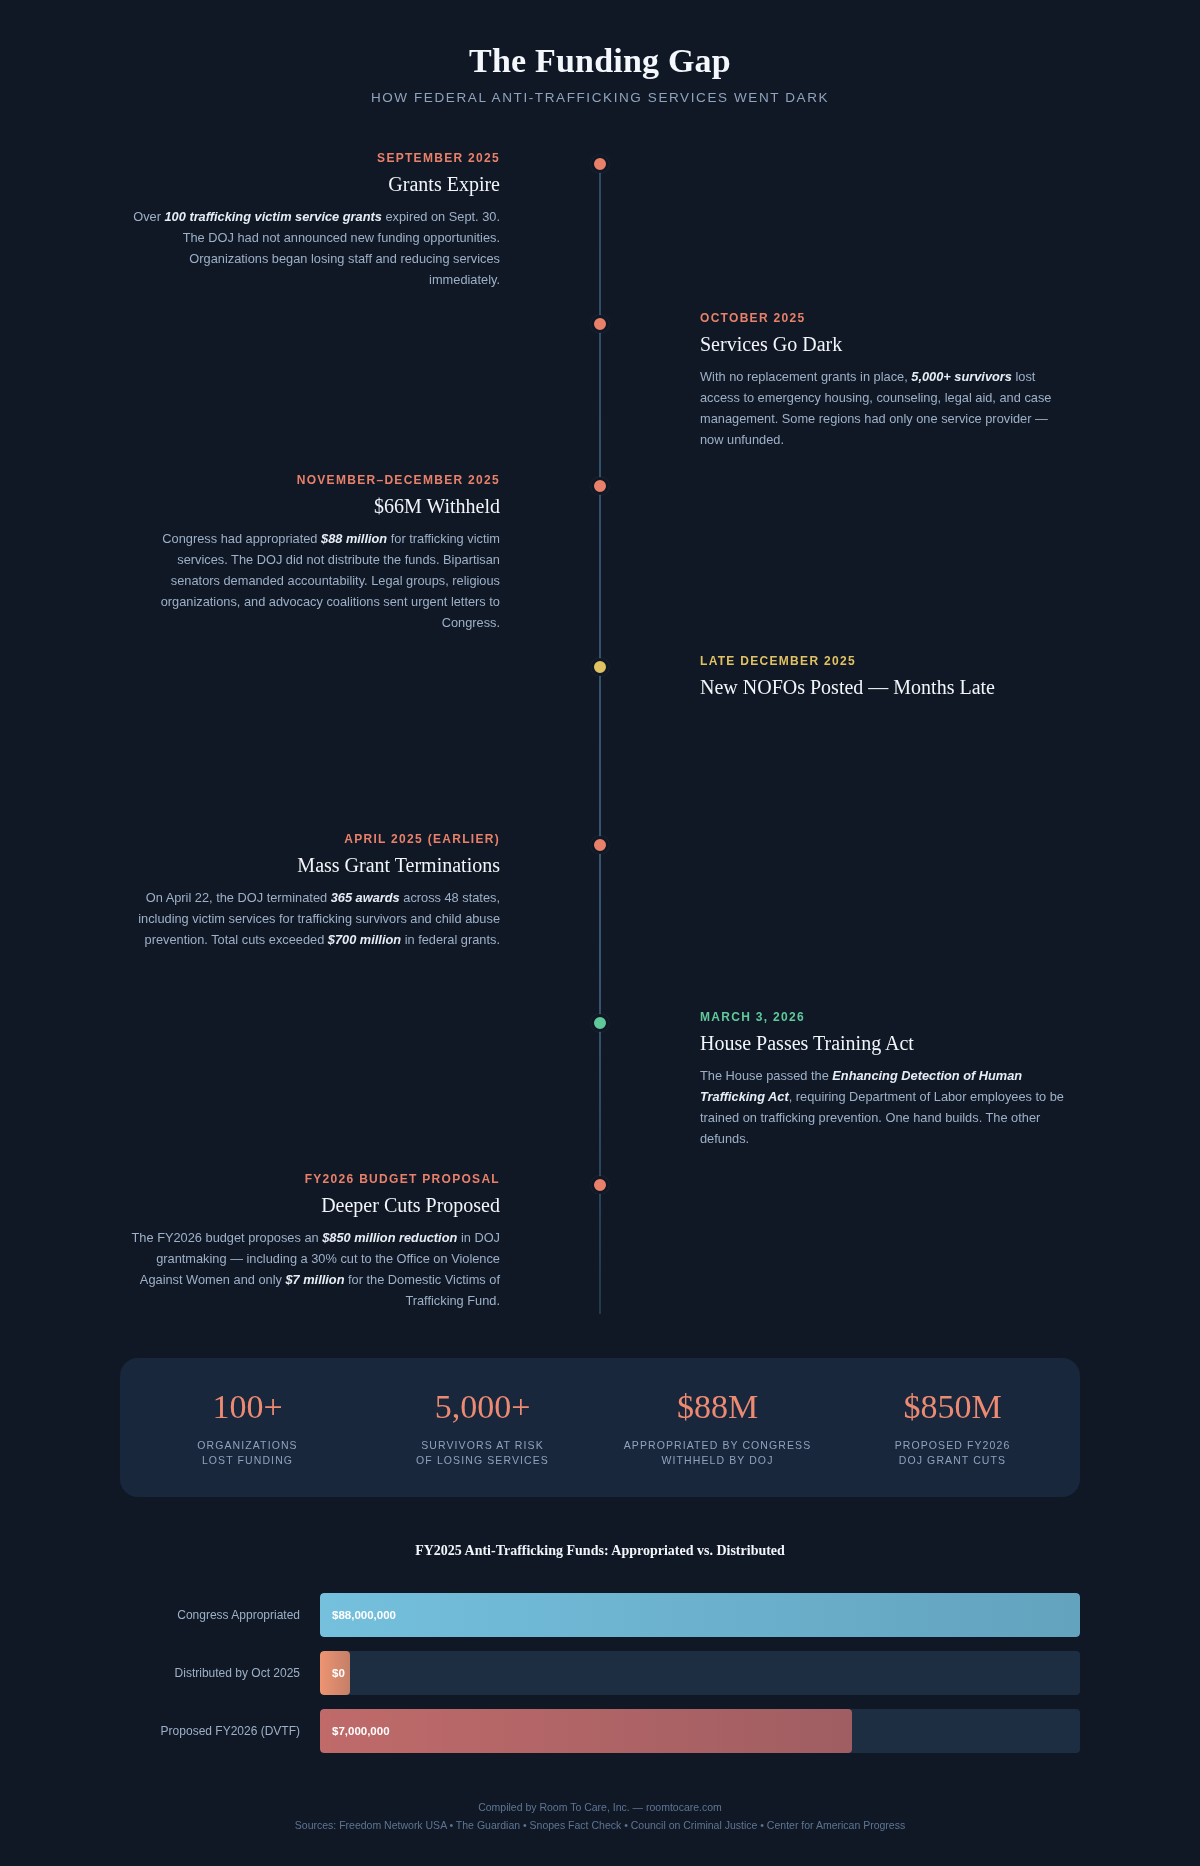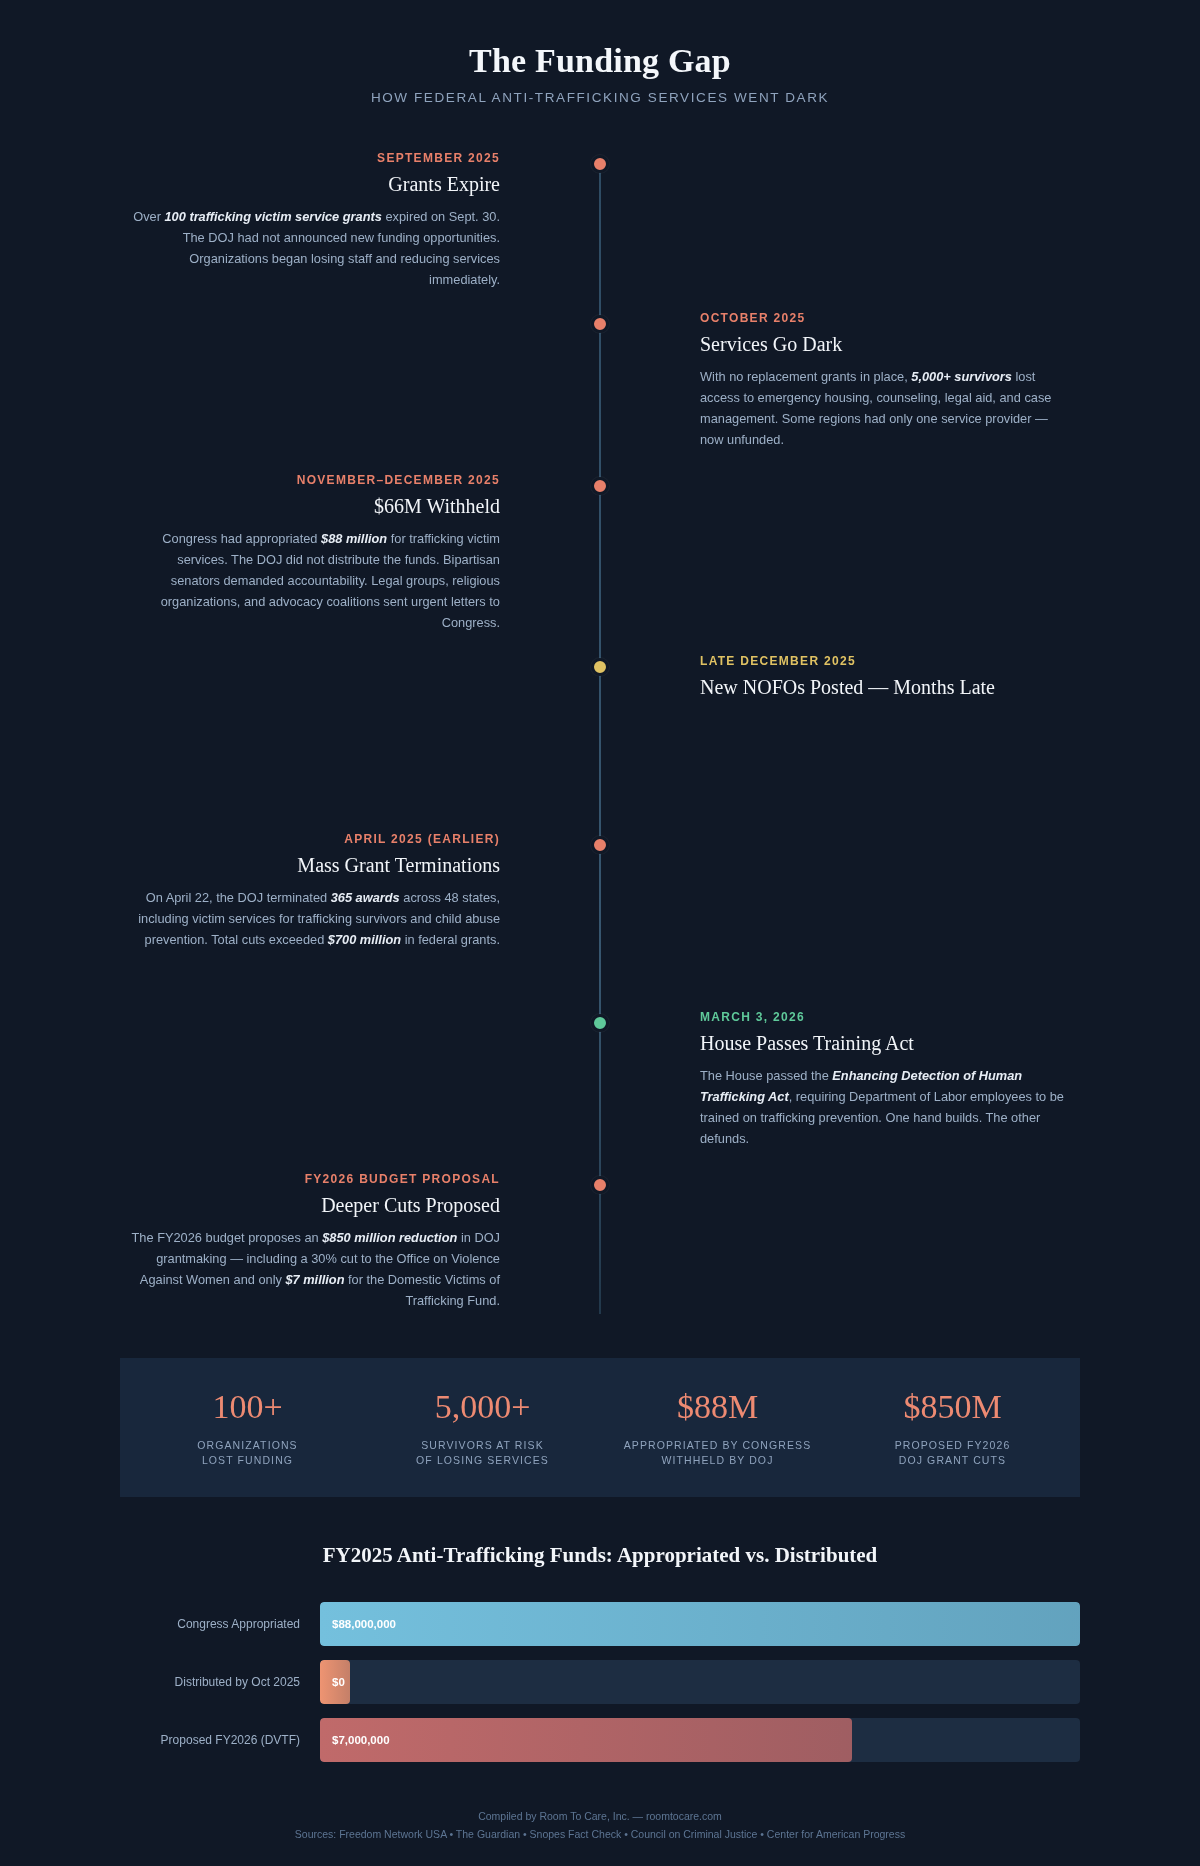--- a/index.html
+++ b/index.html
@@ -86,21 +86,21 @@
     font-size: 12.8px;
     line-height: 1.65;
     color: #9db0c7;
   }
   .body b { color: #e7edf5; font-weight: bold; font-style: italic; }
   
   .stats {
     width: 960px;
     margin: 44px auto 0 auto;
     background: #18273c;
-    border-radius: 0;
+    border-radius: 18px;
     display: flex;
     padding: 30px 10px 28px 10px;
   }
   .stat { flex: 1; text-align: center; }
   .stat .num {
     font-family: "Liberation Serif", serif;
     font-size: 34px;
     color: #ed8a72;
     margin-bottom: 12px;
   }
@@ -108,21 +108,21 @@
     font-size: 10.5px;
     letter-spacing: 1.1px;
     color: #8fa3bd;
     text-transform: uppercase;
     line-height: 1.5;
   }
   
   .chart-wrap { width: 960px; margin: 46px auto 0 auto; }
   .chart-title {
     font-family: "Liberation Serif", serif;
-    font-size: 21px;
+    font-size: 14px;
     font-weight: bold;
     color: #f2f5f9;
     text-align: center;
     margin-bottom: 34px;
   }
   .bar-row { display: flex; align-items: center; margin-bottom: 14px; }
   .bar-label {
     width: 200px;
     text-align: right;
     padding-right: 20px;

